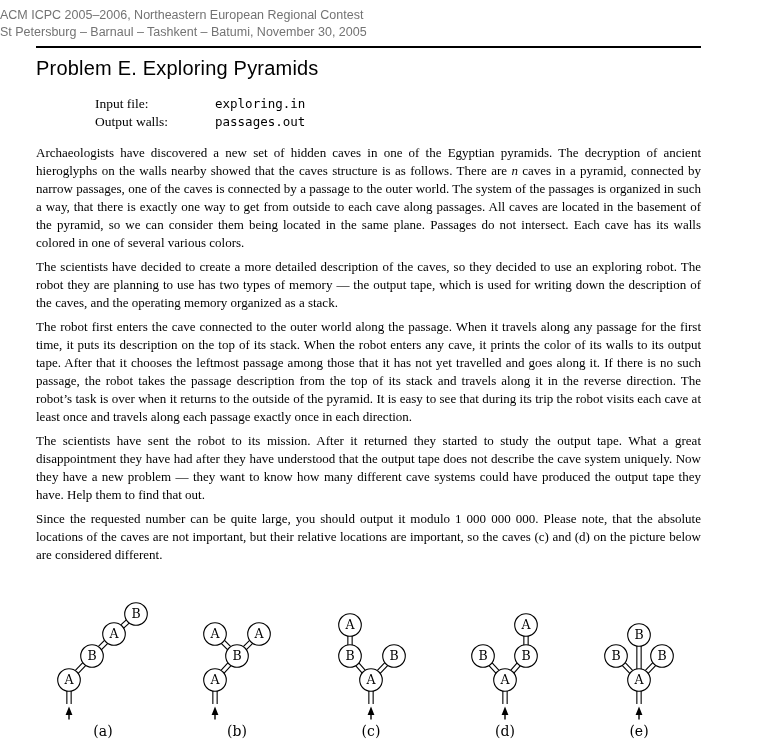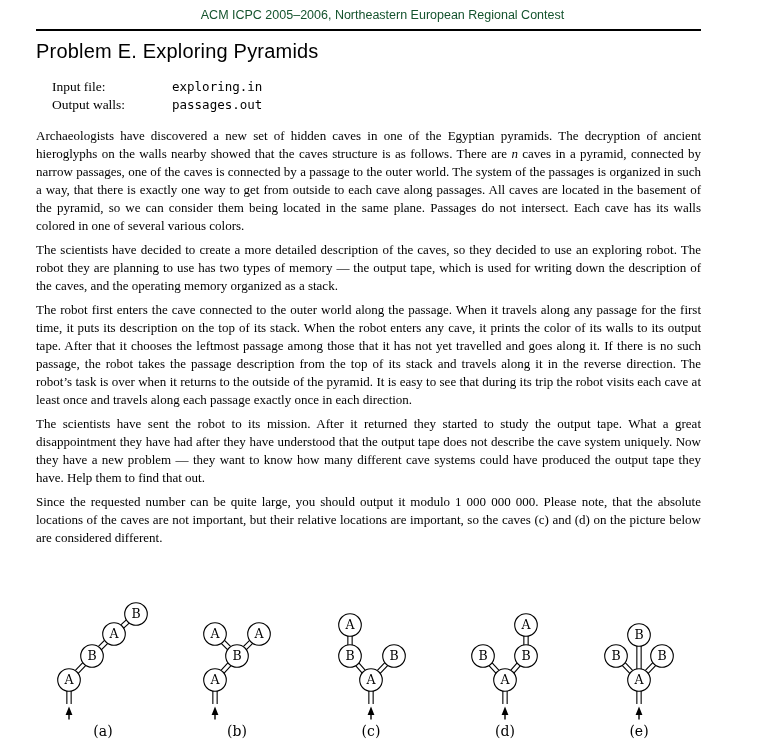--- a/index.html
+++ b/index.html
@@ -7,42 +7,42 @@
   .page {
     position:relative;
     width:765px; height:742px;
     background:#ffffff;
     color:#000000;
     overflow:hidden;
     font-family:"Liberation Serif","DejaVu Serif",serif;
   }
   .hdr {
     padding-top:7px;
-    text-align:center;
+    text-align:left;
     font-family:"Liberation Sans","DejaVu Sans",sans-serif;
     font-size:12.5px;
     line-height:17px;
-    color:#14532d;
+    color:#737373;
   }
   .rule {
     margin:5px 64px 0 36px;
     border:none;
     border-top:2px solid #000;
     height:0;
   }
   h1.title {
     margin:9px 0 0 36px;
     font-family:"Liberation Sans","DejaVu Sans",sans-serif;
     font-weight:normal;
     font-size:20px;
     letter-spacing:0.2px;
     color:#000;
   }
   .files {
-    margin:15px 0 0 52px;
+    margin:15px 0 0 95px;
     font-size:13.5px;
     line-height:18px;
   }
   .file-row .flabel { display:inline-block; width:120px; }
   .file-row .fvalue {
     font-family:"DejaVu Sans Mono","Liberation Mono",monospace;
     font-size:12.5px;
   }
   .body-text {
     margin:13px 64px 0 36px;
@@ -60,20 +60,21 @@
   }
   .figure svg { display:block; }
 </style>
 </head>
 <body>
 
 <div class="page">
 
   <div class="hdr">
     <div>ACM ICPC 2005–2006, Northeastern European Regional Contest</div>
+    <div>St Petersburg – Barnaul – Tashkent – Batumi, November 30, 2005</div>
   </div>
 
   <hr class="rule">
 
   <h1 class="title">Problem E. Exploring Pyramids</h1>
 
   <div class="files">
     <div class="file-row">
       <span class="flabel">Input file:</span><span class="fvalue">exploring.in</span>
     </div>

